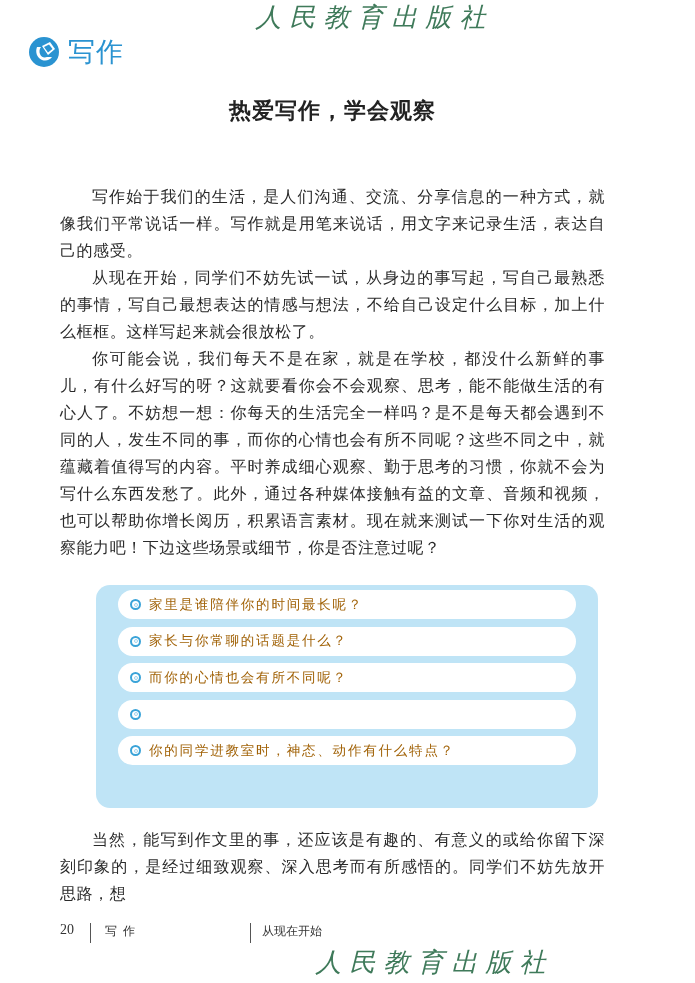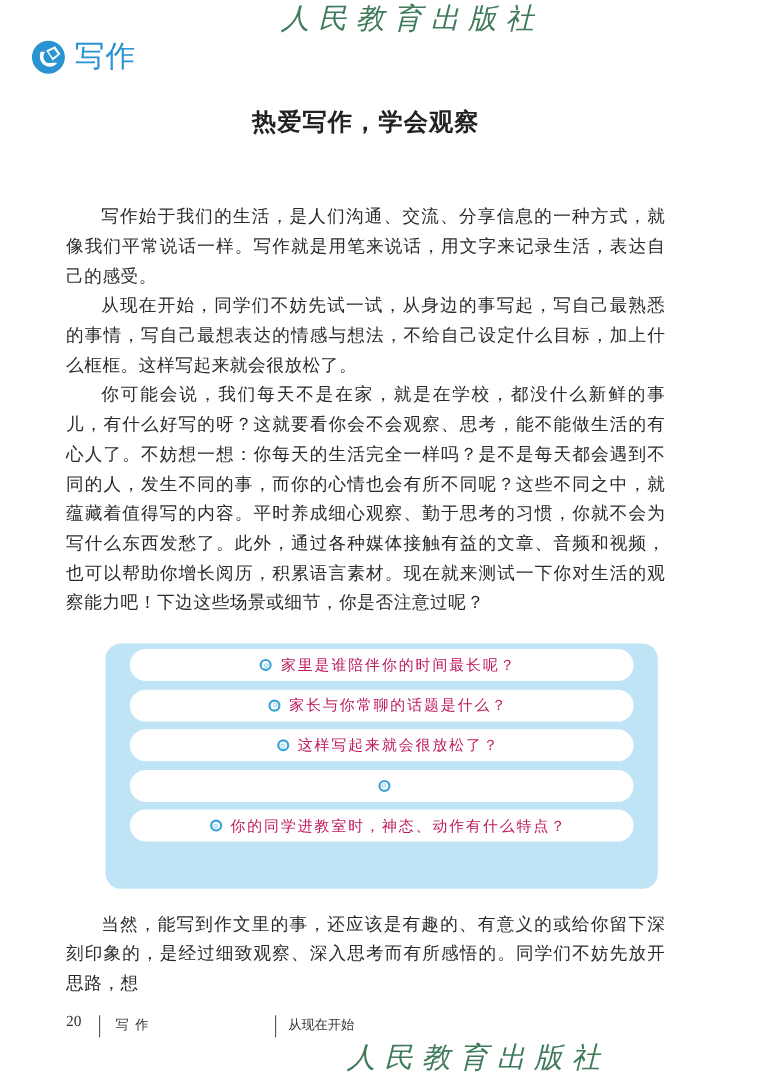--- a/index.html
+++ b/index.html
@@ -97,22 +97,21 @@
       height: 29px;
       margin-bottom: 7.5px;
       background: #ffffff;
       border-radius: 15px;
       display: flex;
       align-items: center;
       padding-left: 12px;
       box-sizing: border-box;
       font-size: 13.5px;
       letter-spacing: 1.8px;
-      color: #be185d;
-      justify-content: center;
+      color: #a16207;
     }
     .bullet-icon {
       width: 11px;
       height: 11px;
       border-radius: 50%;
       border: 2px solid #3aa3d8;
       box-sizing: border-box;
       position: relative;
       margin-right: 8px;
       flex: 0 0 auto;
@@ -195,21 +194,21 @@
   <div class="question-item">
     <span class="bullet-icon"></span>
     <span>家里是谁陪伴你的时间最长呢？</span>
   </div>
   <div class="question-item">
     <span class="bullet-icon"></span>
     <span>家长与你常聊的话题是什么？</span>
   </div>
   <div class="question-item">
     <span class="bullet-icon"></span>
-    <span>这样写起来就会很放松了？</span>
+    <span>而你的心情也会有所不同呢？</span>
   </div>
   <div class="question-item">
     <span class="bullet-icon"></span>
   </div>
   <div class="question-item">
     <span class="bullet-icon"></span>
     <span>你的同学进教室时，神态、动作有什么特点？</span>
   </div>
 </div>
 

